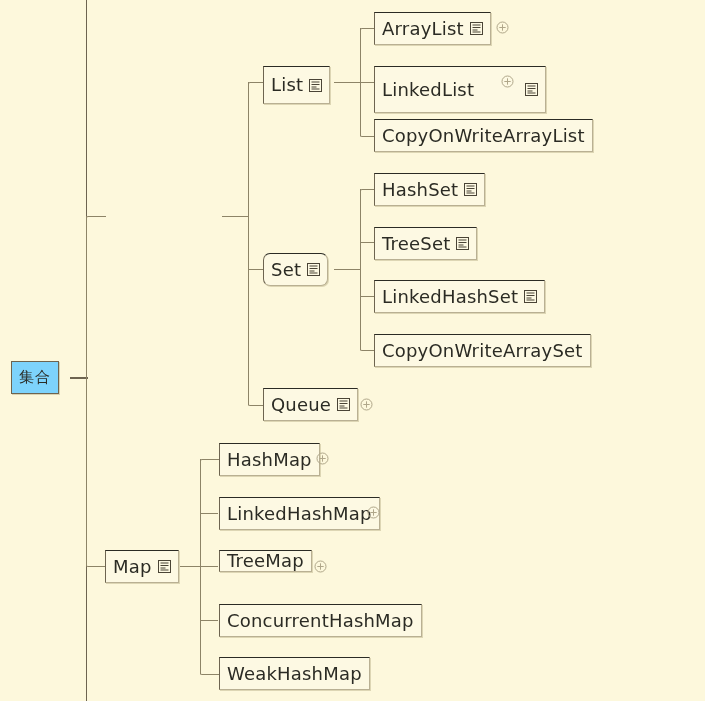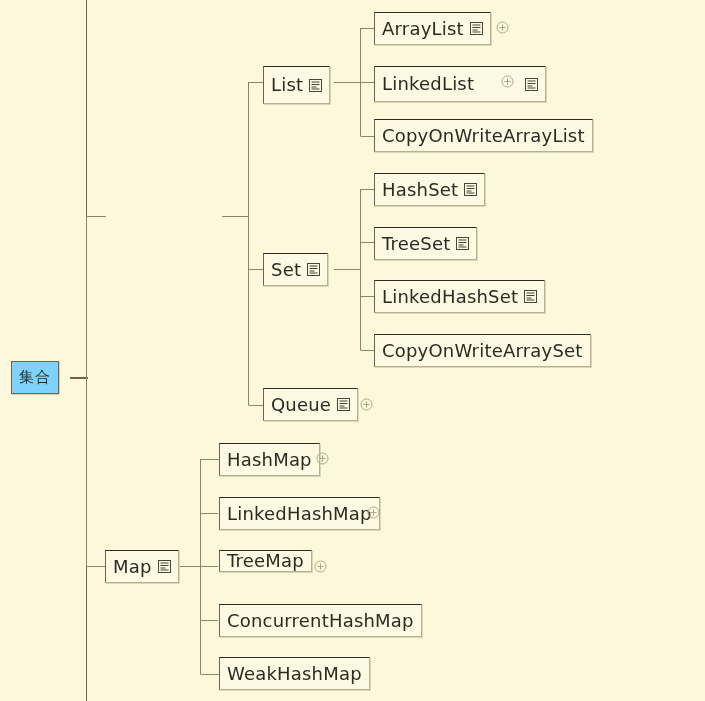--- a/index.html
+++ b/index.html
@@ -187,21 +187,21 @@
         </svg>
     </span>
   </div>
   <span class="expand-icon" style="left:496px; top:21px;">
     <svg width="13" height="13" viewBox="0 0 13 13">
         <circle cx="6.5" cy="6.5" r="5.5" fill="none" stroke="#b0a78a"></circle>
         <path d="M6.5 3.3v6.4M3.3 6.5h6.4" stroke="#b0a78a" stroke-width="1"></path>
       </svg>
   </span>
 
-  <div class="node" style="left:374px; top:66px; height:36px;gap:45px;">
+  <div class="node" style="left:374px; top:66px; height:47px;gap:45px;">
     <span class="label">LinkedList</span>
     <span class="note-icon">
       <svg width="13" height="13" viewBox="0 0 13 13">
           <rect x="0.5" y="0.5" width="12" height="12" fill="#fdf9e3" stroke="#4a4436"></rect>
           <rect x="2.5" y="2.5" width="8" height="1" fill="#4a4436"></rect>
           <rect x="2.5" y="5" width="8" height="1" fill="#4a4436"></rect>
           <rect x="2.5" y="7.5" width="5" height="1" fill="#4a4436"></rect>
           <rect x="2.5" y="9.5" width="8" height="1" fill="#4a4436"></rect>
         </svg>
     </span>
@@ -210,21 +210,21 @@
     <svg width="13" height="13" viewBox="0 0 13 13">
         <circle cx="6.5" cy="6.5" r="5.5" fill="none" stroke="#b0a78a"></circle>
         <path d="M6.5 3.3v6.4M3.3 6.5h6.4" stroke="#b0a78a" stroke-width="1"></path>
       </svg>
   </span>
 
   <div class="node" style="left:374px; top:119px; height:33px;">
     <span class="label">CopyOnWriteArrayList</span>
   </div>
 
-  <div class="node" style="left:263px; top:253px; height:33px;">
+  <div class="node" style="left:263px; top:253px; height:33px;border-radius:7px;">
     <span class="label">Set</span>
     <span class="note-icon">
       <svg width="13" height="13" viewBox="0 0 13 13">
           <rect x="0.5" y="0.5" width="12" height="12" fill="#fdf9e3" stroke="#4a4436"></rect>
           <rect x="2.5" y="2.5" width="8" height="1" fill="#4a4436"></rect>
           <rect x="2.5" y="5" width="8" height="1" fill="#4a4436"></rect>
           <rect x="2.5" y="7.5" width="5" height="1" fill="#4a4436"></rect>
           <rect x="2.5" y="9.5" width="8" height="1" fill="#4a4436"></rect>
         </svg>
     </span>

